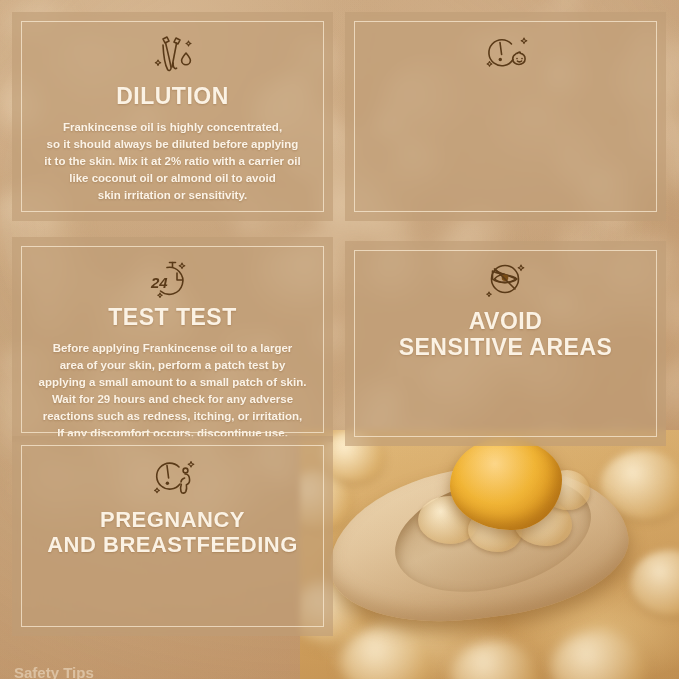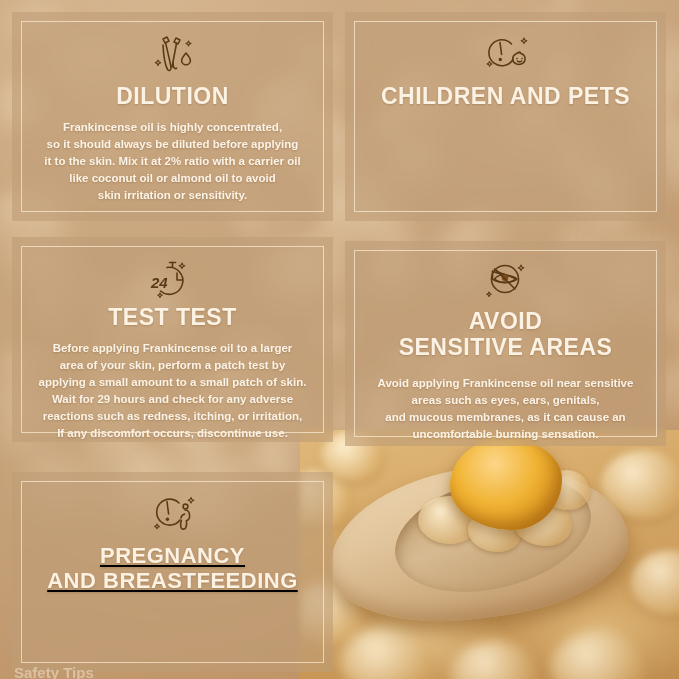--- a/index.html
+++ b/index.html
@@ -79,21 +79,21 @@
   .card .inner-rule{
     position:absolute;left:9px;top:9px;right:9px;bottom:9px;
     border:1px solid rgba(250,236,214,.72);
     pointer-events:none;
   }
 
   .card-dilution        {left:12px; top:12px;  width:321px;height:209px;}
   .card-children        {left:345px;top:12px;  width:321px;height:209px;}
   .card-patch           {left:12px; top:237px; width:321px;height:205px;}
   .card-sensitive       {left:345px;top:241px; width:321px;height:205px;}
-  .card-pregnancy       {left:12px; top:472px; width:321px;height:200px;text-decoration:underline;}
+  .card-pregnancy       {left:12px; top:436px; width:321px;height:200px;}
 
   .icon{
     margin-top:20px;
     width:64px;height:46px;
     display:flex;align-items:center;justify-content:center;
   }
   .icon svg{display:block;overflow:visible;}
 
   .card-title{
     margin-top:6px;
@@ -315,21 +315,20 @@
         <path d="M20 9.5 l1.6 12"></path>
         <circle cx="20.3" cy="26.5" r="1.7" fill="#5a3a18" stroke="none"></circle>
         <path d="M36 20.5 c1.6 0 2.4 -1.4 3.6 -1.4 .7 0 1 .6 .6 1.2 2.9 .6 4.9 2.9 4.9 5.6 0 3.2 -2.8 5.6 -6.2 5.6 -3.4 0 -6.2 -2.4 -6.2 -5.6 0 -2 1.1 -3.8 2.9 -4.8"></path>
         <circle cx="37" cy="25.5" r=".85" fill="#5a3a18" stroke="none"></circle>
         <circle cx="42" cy="25.5" r=".85" fill="#5a3a18" stroke="none"></circle>
         <path d="M37.4 28 c.9 1.1 3.1 1.1 4.2 0"></path>
         <path d="M44 5 l.9 1.9 1.9 .9 -1.9 .9 -.9 1.9 -.9 -1.9 -1.9 -.9 1.9 -.9z" stroke-width="1.1"></path>
         <path d="M9.5 28.5 l.8 1.6 1.6 .8 -1.6 .8 -.8 1.6 -.8 -1.6 -1.6 -.8 1.6 -.8z" stroke-width="1.1"></path>
       </svg>
     </div>
-    <div class="card-title">CHILDREN AND PETS</div>
   </div>
 
   <div class="card card-patch">
     <div class="inner-rule"></div>
     <div class="icon">
       <svg width="52" height="44" viewBox="0 0 52 44" fill="none" stroke="#5a3a18" stroke-width="1.6" stroke-linecap="round" stroke-linejoin="round">
         <path d="M20 9.5 A13.5 13.5 0 1 1 13.5 33"></path>
         <path d="M22.5 4.5 h6"></path>
         <path d="M25.5 4.5 v4.6"></path>
         <path d="M30 15 v7 h5.5"></path>
@@ -355,24 +354,20 @@
         <path d="M13.5 11 C18 17 30 17 34.5 21 C30 25.5 18 25.5 13.5 21 C15.5 18.5 18.5 16.5 24 16.5"></path>
         <path d="M11.5 13 C16.5 16.5 31 16.5 36 21 C31 25.8 17 25.8 11.5 21z"></path>
         <circle cx="24" cy="19.8" r="3.3" fill="#7a4d16" stroke="none"></circle>
         <path d="M14.2 11.2 L34 31"></path>
         <path d="M40 7 l.9 1.9 1.9 .9 -1.9 .9 -.9 1.9 -.9 -1.9 -1.9 -.9 1.9 -.9z" stroke-width="1.1"></path>
         <path d="M8 34 l.7 1.5 1.5 .7 -1.5 .7 -.7 1.5 -.7 -1.5 -1.5 -.7 1.5 -.7z" stroke-width="1.1"></path>
       </svg>
     </div>
     <div class="card-title two-line" style="white-space:pre-line">AVOID
 SENSITIVE AREAS</div>
-    <div class="card-body">Avoid applying Frankincense oil near sensitive
-areas such as eyes, ears, genitals,
-and mucous membranes, as it can cause an
-uncomfortable burning sensation.</div>
   </div>
 
   <div class="card card-pregnancy">
     <div class="inner-rule"></div>
     <div class="icon">
       <svg width="54" height="44" viewBox="0 0 54 44" fill="none" stroke="#5a3a18" stroke-width="1.6" stroke-linecap="round" stroke-linejoin="round">
         <path d="M33 10 A13 13 0 1 0 34 27"></path>
         <path d="M21 8.5 l1.6 12.5"></path>
         <circle cx="21.4" cy="26.3" r="1.7" fill="#5a3a18" stroke="none"></circle>
         <circle cx="39.5" cy="13.5" r="2.4"></circle>

